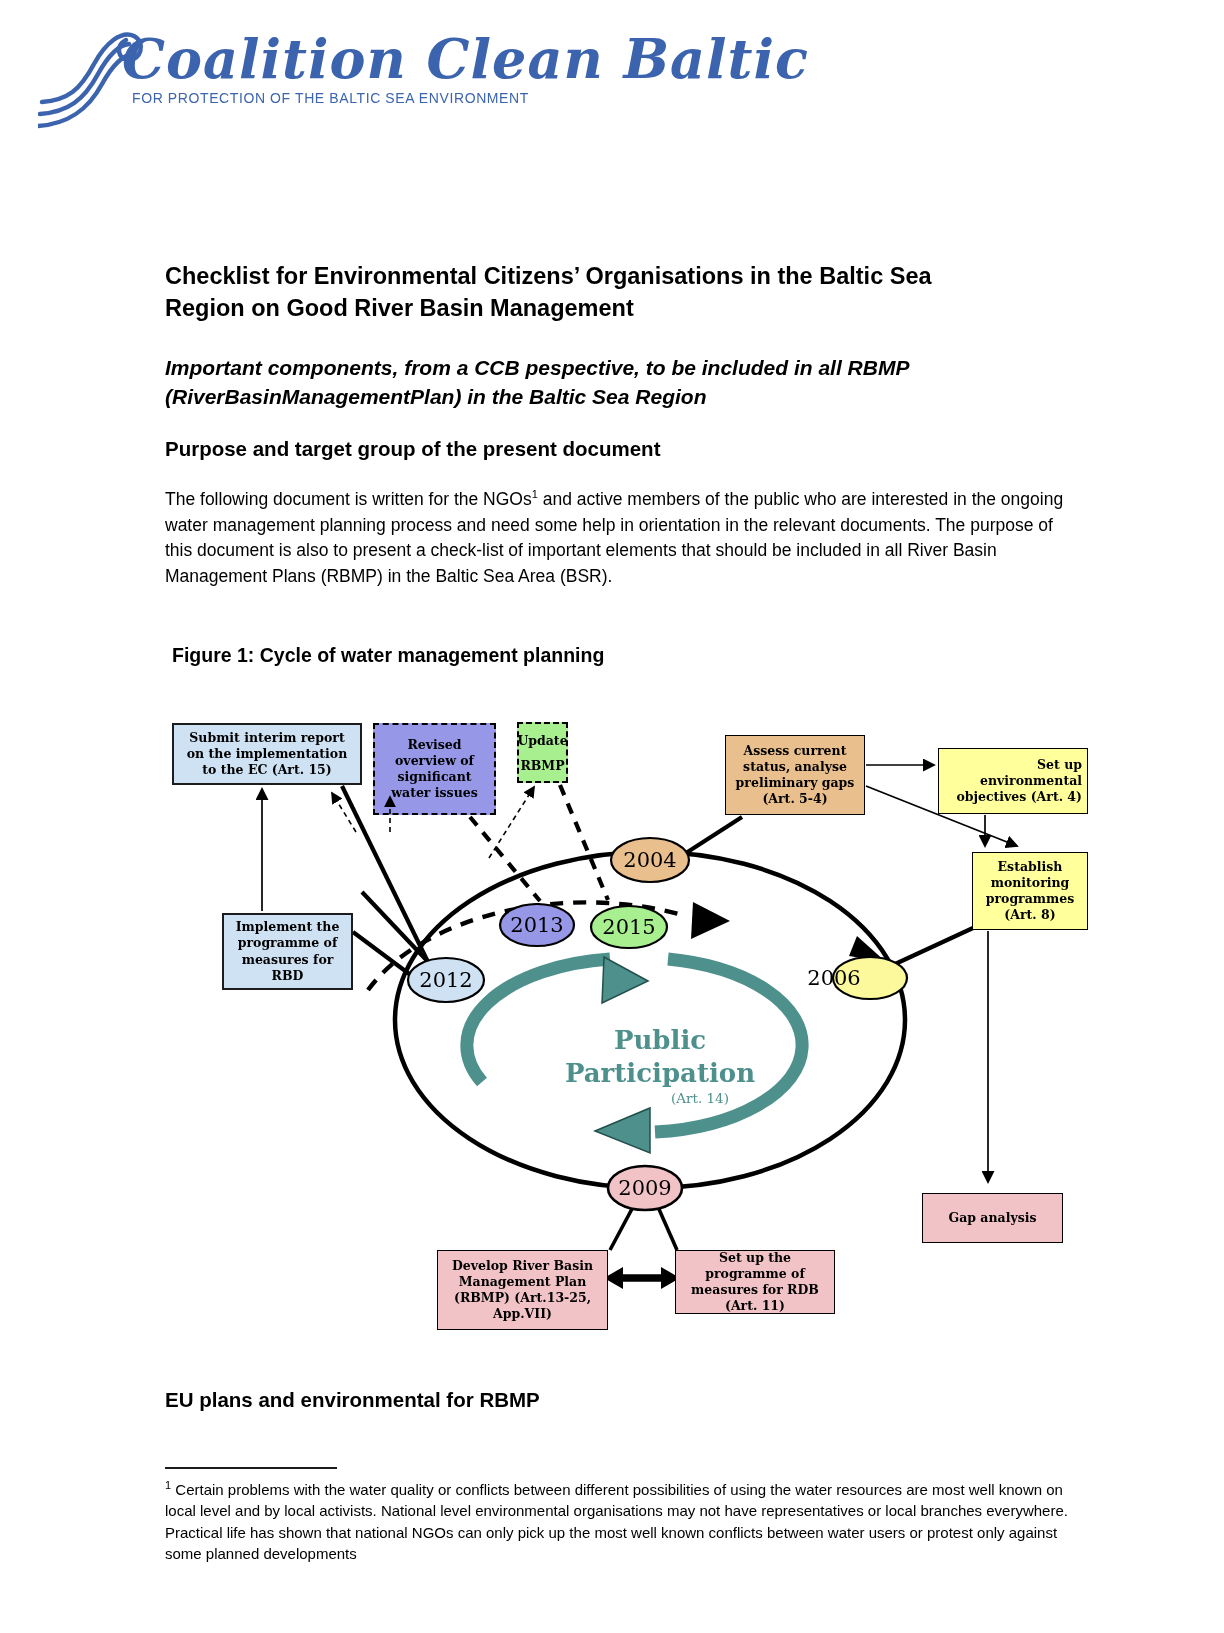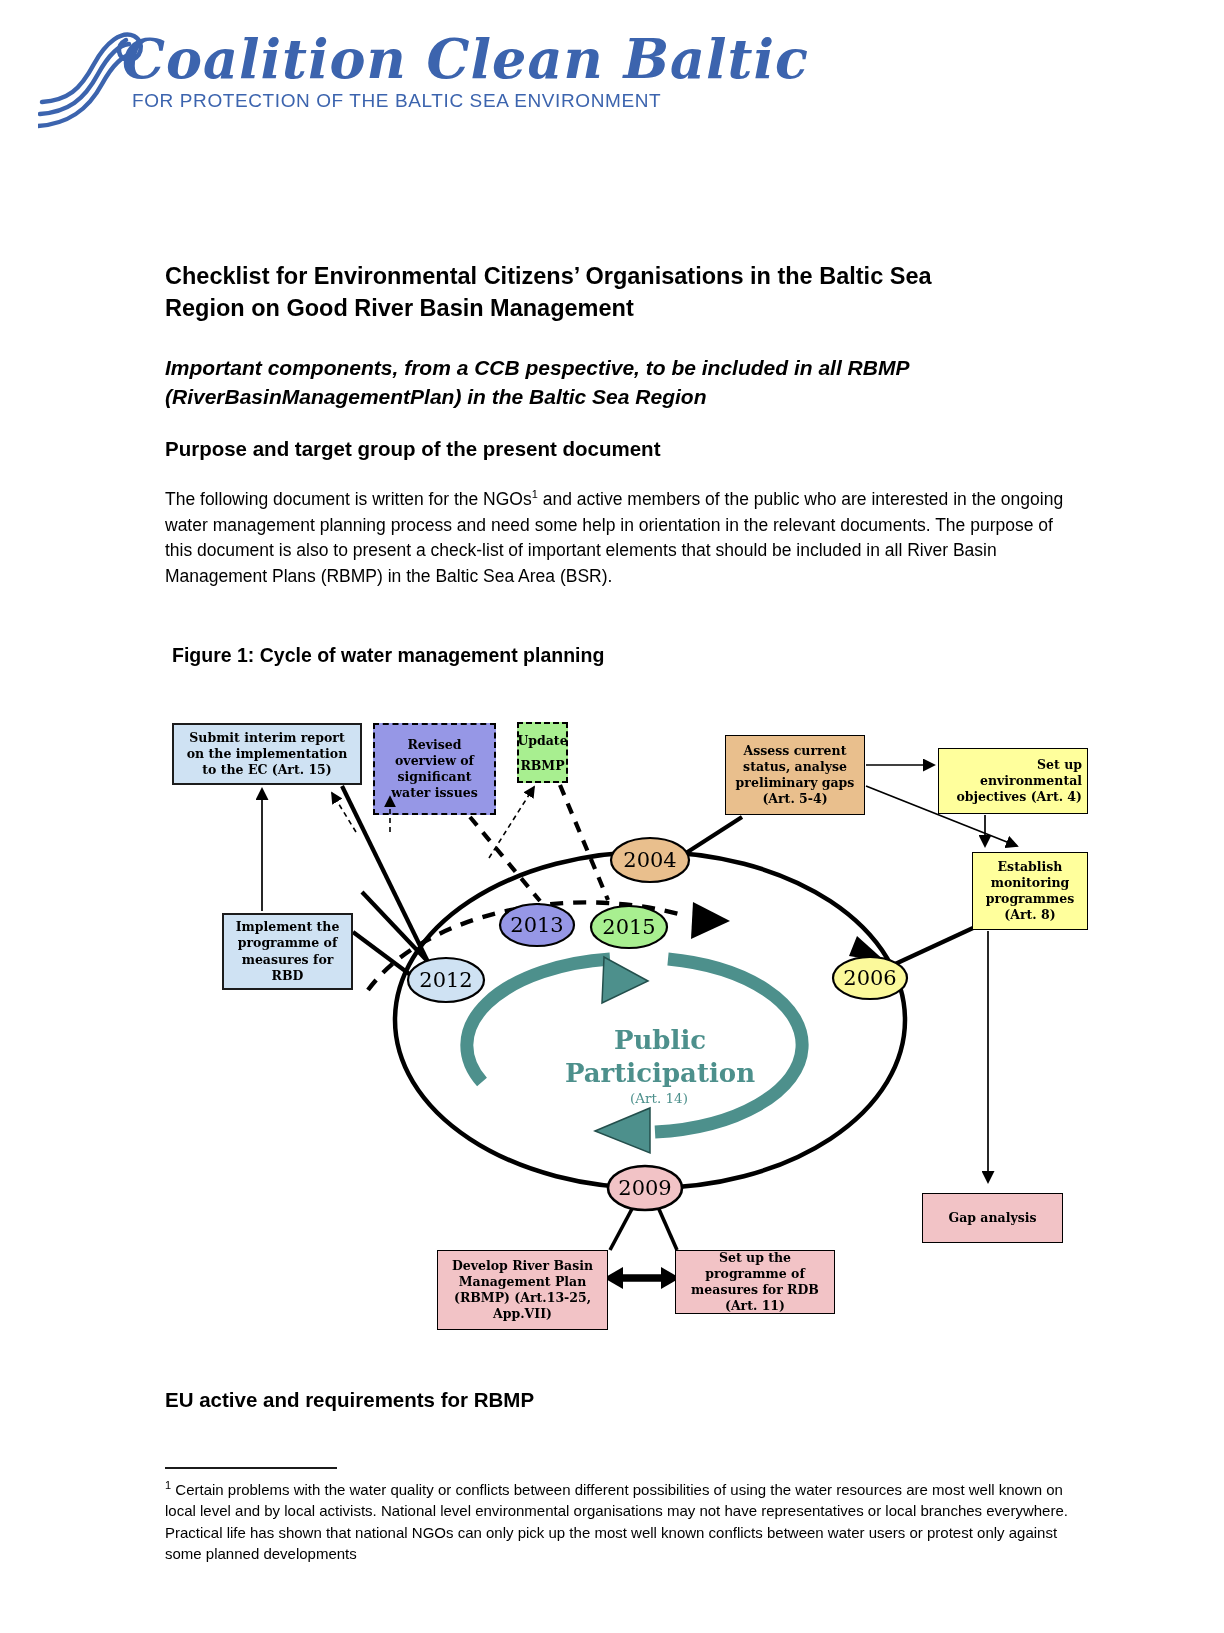--- a/index.html
+++ b/index.html
@@ -6,21 +6,21 @@
   .page{position:relative;width:1224px;height:1633px;background:#ffffff;
         font-family:"Liberation Sans",sans-serif;color:#000;overflow:hidden;margin:0 auto;}
   .abs{position:absolute;}
 
   
   .logo{left:38px;top:14px;width:760px;height:140px;}
   .logo-wave{position:absolute;left:0;top:10px;}
   .logo-text{position:absolute;left:84px;top:16px;white-space:nowrap;}
   .logo-name{font-family:"DejaVu Serif",serif;font-style:italic;font-weight:bold;
              font-size:54px;line-height:1.1;letter-spacing:1px;}
-  .logo-tag{font-size:19px;letter-spacing:0.6px;margin-top:1px;margin-left:10px;font-weight:500;}
+  .logo-tag{font-size:14px;letter-spacing:0.6px;margin-top:1px;margin-left:10px;font-weight:500;}
 
   
   .doc-title{left:165px;top:260px;width:830px;font-size:23.5px;font-weight:bold;line-height:1.37;}
   .doc-subtitle{left:165px;top:353px;width:840px;font-size:21px;font-weight:bold;font-style:italic;line-height:1.4;}
   .h-section{font-size:20.5px;font-weight:bold;}
   .h1{left:165px;top:437px;}
   .h2{left:165px;top:1388px;}
   .intro{left:165px;top:487px;width:908px;font-size:17.5px;line-height:1.46;}
   .intro sup,.footnote sup{font-size:11px;vertical-align:super;line-height:0;}
   .fig-caption{left:172px;top:644px;font-size:19.5px;font-weight:bold;}
@@ -44,21 +44,21 @@
   .c-tan{background:#e9bf8d;}
   .c-yellow{background:#ffff9c;}
   .c-pink{background:#f2c3c6;}
   .c-white{background:#ffffff;}
   .update-box{line-height:2.0;}
   .year{position:absolute;z-index:2;display:flex;align-items:center;justify-content:center;
         font-family:"DejaVu Serif",serif;font-size:21px;}
   .pp-title{position:absolute;z-index:2;left:548px;top:322px;width:224px;text-align:center;
             font-family:"DejaVu Serif",serif;font-weight:bold;font-size:26px;line-height:1.25;
             color:#4d908c;white-space:pre-line;margin-top:12px;}
-  .pp-note{position:absolute;z-index:2;left:630px;top:400px;width:140px;text-align:left;
+  .pp-note{position:absolute;z-index:2;left:630px;top:400px;width:140px;text-align:center;
            font-family:"DejaVu Serif",serif;font-size:13.5px;color:#4d908c;}
 </style>
 </head>
 <body>
 
 <div class="page">
 
   <div class="abs logo">
     <svg class="logo-wave" width="112" height="120" viewBox="0 0 112 120">
       <g fill="none" stroke="#3c64ae" stroke-width="4.5" stroke-linecap="round">
@@ -139,36 +139,36 @@
     <div class="dbox c-yellow b-solid1" style="left:972px;top:162px;width:116px;height:78px;">Establish monitoring programmes (Art. 8)</div>
     <div class="dbox c-lightblue b-solid2" style="left:222px;top:223px;width:131px;height:77px;">Implement the programme of measures for RBD</div>
     <div class="dbox c-pink b-solid1" style="left:922px;top:503px;width:141px;height:50px;">Gap analysis</div>
     <div class="dbox c-pink b-solid1" style="left:437px;top:560px;width:171px;height:80px;">Develop River Basin Management Plan (RBMP)  (Art.13-25, App.VII)</div>
     <div class="dbox c-pink b-solid1" style="left:675px;top:560px;width:160px;height:64px;">Set up the programme of measures for RDB (Art. 11)</div>
 
     <div class="year" style="left:611px;top:148px;width:78px;height:44px;">2004</div>
     <div class="year" style="left:500px;top:214px;width:74px;height:42px;">2013</div>
     <div class="year" style="left:591px;top:216px;width:76px;height:42px;">2015</div>
     <div class="year" style="left:408px;top:268px;width:76px;height:44px;">2012</div>
-    <div class="year" style="left:833px;top:267px;width:74px;height:42px;">2006</div>
+    <div class="year" style="left:797px;top:267px;width:74px;height:42px;">2006</div>
     <div class="year" style="left:608px;top:476px;width:74px;height:44px;">2009</div>
 
     <div class="pp-title">Public
 Participation</div>
     <div class="pp-note">(Art. 14)</div>
 
     <svg class="lay3" width="1224" height="660" viewBox="0 0 1224 660" style="pointer-events:none;">
       <defs>
         <marker id="ah2" viewBox="0 0 10 10" refX="8.5" refY="5" markerWidth="12" markerHeight="12" markerUnits="userSpaceOnUse" orient="auto">
           <path d="M0 0 L10 5 L0 10 z" fill="#000"></path>
         </marker>
       </defs>
       <path d="M356 142 L332 103" stroke="#000" stroke-width="1.6" stroke-dasharray="5 4" fill="none" marker-end="url(#ah2)"></path>
       <path d="M390 142 L390 107" stroke="#000" stroke-width="1.6" stroke-dasharray="5 4" fill="none" marker-end="url(#ah2)"></path>
       <path d="M489 168 L534 97" stroke="#000" stroke-width="1.6" stroke-dasharray="5 4" fill="none" marker-end="url(#ah2)"></path>
     </svg>
   </div>
 
-  <div class="abs h-section h2">EU active and requirements for RBMP</div>
+  <div class="abs h-section h2">EU plans and environmental for RBMP</div>
   <div class="abs fn-rule"></div>
   <p class="abs footnote" style="margin:0;"><sup>1</sup><span> Certain problems with the water quality or conflicts between different possibilities of using the water resources are most well known on local level and by local activists. National level environmental organisations may not have representatives or local branches everywhere. Practical life has shown that national NGOs can only pick up the most well known conflicts between water users or protest only against some planned developments</span></p>
 
 </div>
 
 </body></html>

